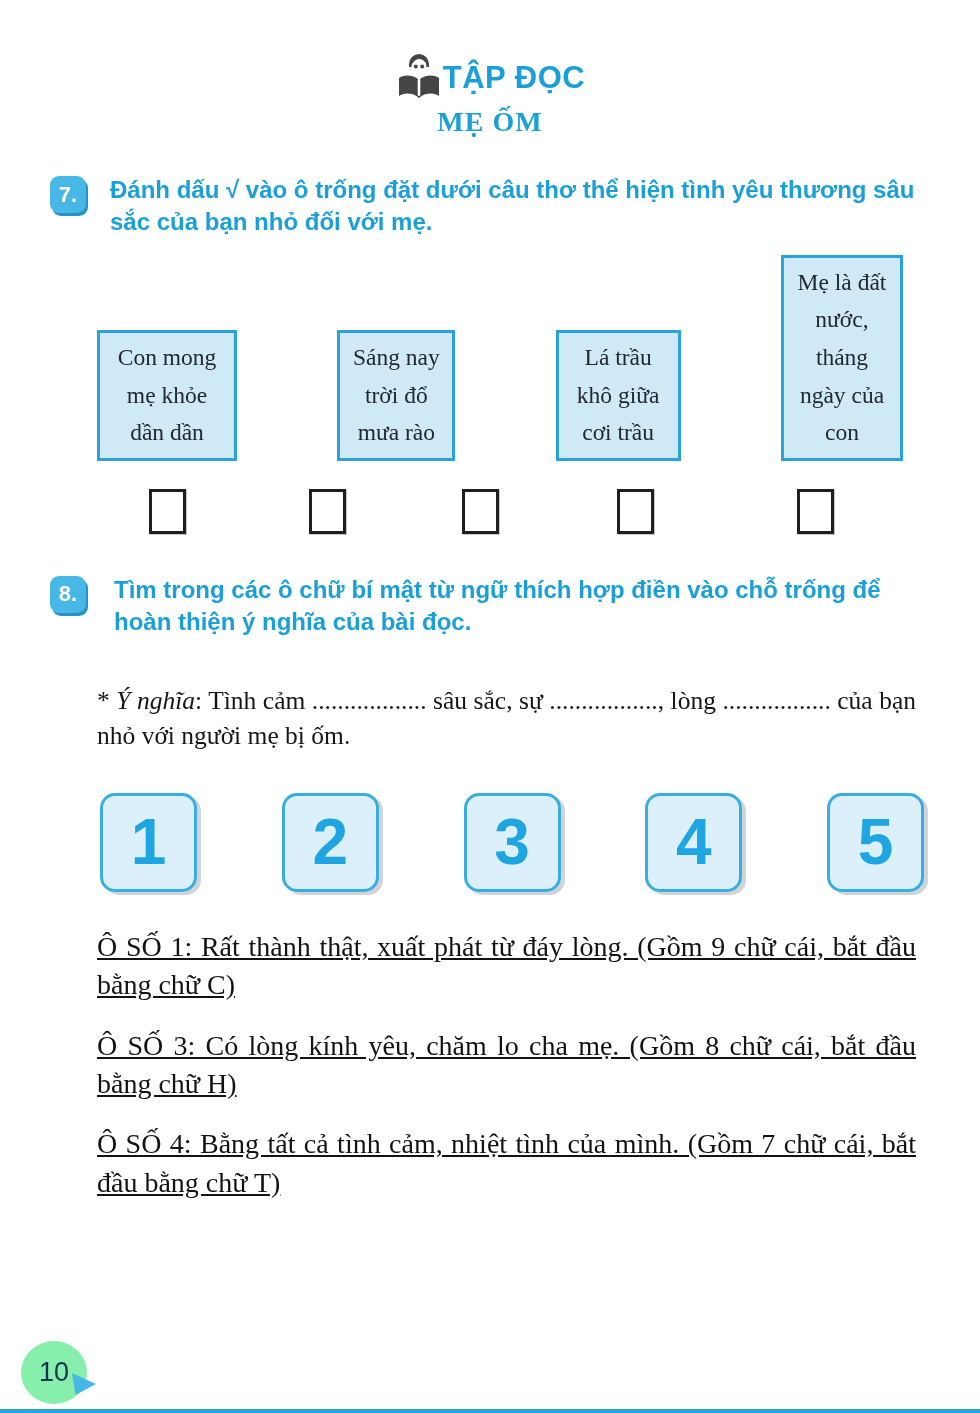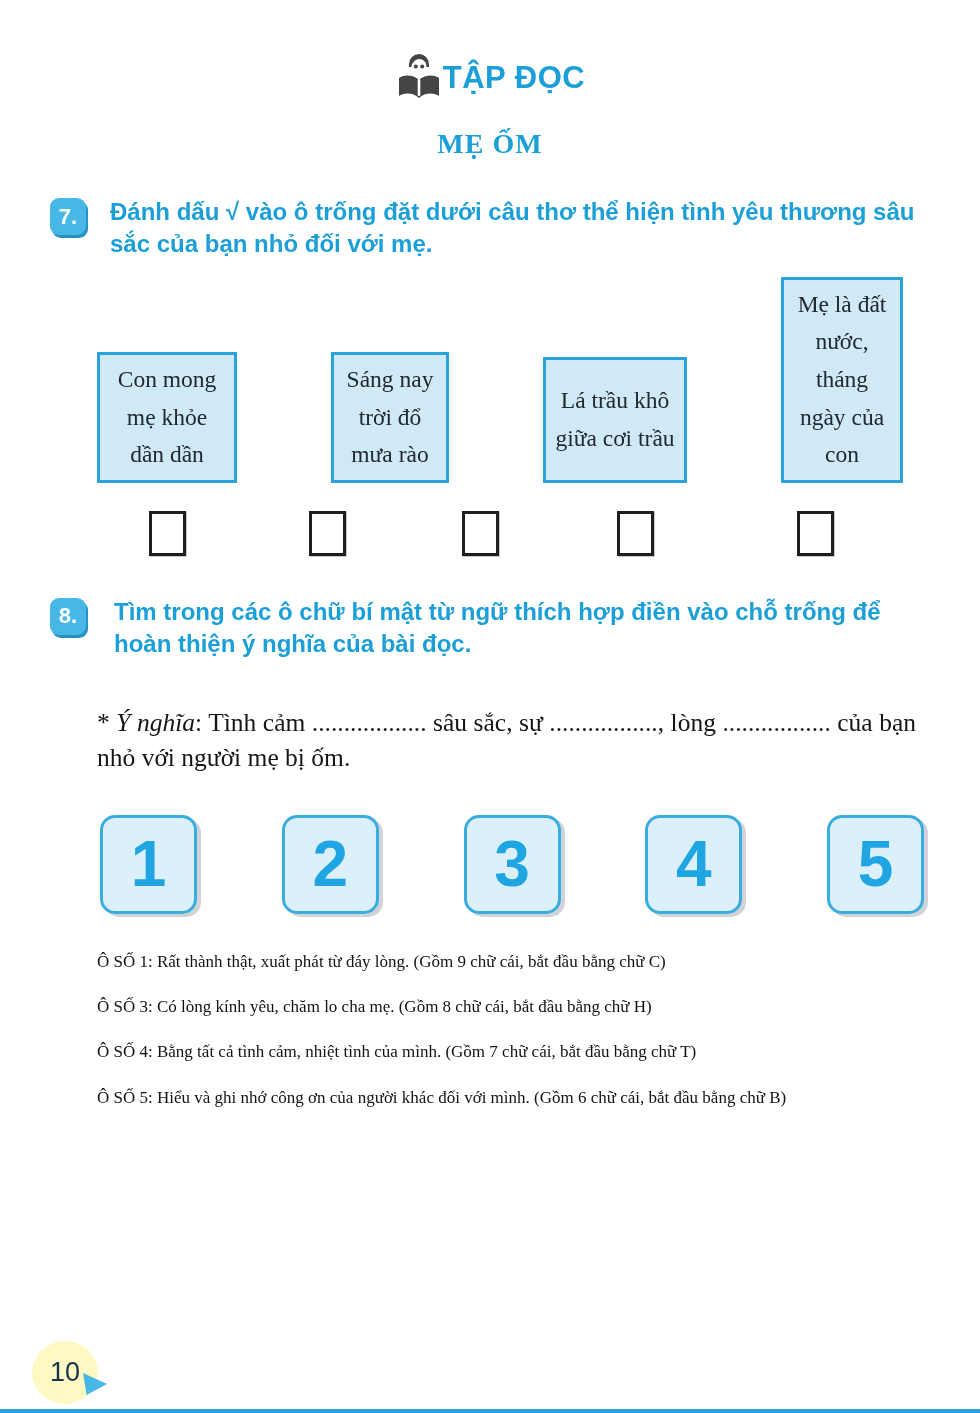--- a/index.html
+++ b/index.html
@@ -16,21 +16,21 @@
   .header-row {
     display: flex; align-items: center; justify-content: center;
     gap: 0; padding-top: 50px;
   }
   .section-title {
     font-family: "Liberation Sans", sans-serif;
     font-weight: bold; font-size: 31px; color: #1b9fd8;
     letter-spacing: 0.5px;
   }
   .lesson-title {
-    text-align: center; margin-top: 22px;
+    text-align: center; 
     font-family: "Liberation Serif", serif;
     font-weight: bold; font-size: 28px; color: #1b9fd8;
     letter-spacing: 1px;
   }
   
   .question {
     display: flex; align-items: flex-start; gap: 16px;
     margin: 0 64px 0 50px;
   }
   .q7 { margin-top: 36px; }
@@ -65,21 +65,21 @@
     border: 3px solid #2aa3dc;
     min-height: 126px;
     padding: 6px 8px;
     display: flex; align-items: center; justify-content: center;
     text-align: center;
     font-size: 23.5px; line-height: 1.6;
     color: #22282f;
   }
   .options-row > .option-box:nth-child(1) { width: 140px; }
   .options-row > .option-box:nth-child(2) { width: 118px; }
-  .options-row > .option-box:nth-child(3) { width: 144px; }
+  .options-row > .option-box:nth-child(3) { width: 125px; }
   .options-row > .option-box:nth-child(4) { width: 122px; }
   .options-row > .option-box:nth-child(5) { width: 147px; }
   
   .checkbox-row {
     margin: 28px 77px 0 97px;
     display: flex; justify-content: space-between;
   }
   .checkbox-cell { display: flex; justify-content: center; }
   .checkbox-row > .checkbox-cell:nth-child(1) { width: 140px; }
   .checkbox-row > .checkbox-cell:nth-child(2) { width: 118px; }
@@ -110,30 +110,31 @@
     border: 3px solid #3aade0;
     border-radius: 15px;
     box-shadow: 4px 3px 0 rgba(150,160,168,0.45);
     display: flex; align-items: center; justify-content: center;
     font-family: "Liberation Sans", sans-serif;
     font-weight: bold; font-size: 64px; color: #1fa5e2;
   }
   
   .clues { margin: 36px 64px 0 97px; }
   .clue {
-    font-size: 17px; line-height: 1.37;
+    font-size: 28px; line-height: 1.37;
     text-align: justify;
     margin-bottom: 22px;
     color: #131313;
+    text-decoration: underline;
   }
   
   .page-bubble {
-    position: absolute; left: 32px; bottom: 9px;
+    position: absolute; left: 21px; bottom: 9px;
     width: 66px; height: 63px;
-    background: #fef9c3;
+    background: #86efac;
     border-radius: 50%;
     display: flex; align-items: center; justify-content: center;
     font-family: "Liberation Sans", sans-serif;
     font-size: 27px; color: #16334d;
   }
   .page-bubble::after {
     content: "";
     position: absolute; right: -9px; bottom: 9px;
     width: 24px; height: 22px;
     background: #47b8e6;
@@ -209,17 +210,16 @@
   <div class="number-card">2</div>
   <div class="number-card">3</div>
   <div class="number-card">4</div>
   <div class="number-card">5</div>
 </div>
 
 <div class="clues">
   <p class="clue">Ô SỐ 1: Rất thành thật, xuất phát từ đáy lòng. (Gồm 9 chữ cái, bắt đầu bằng chữ C)</p>
   <p class="clue">Ô SỐ 3: Có lòng kính yêu, chăm lo cha mẹ. (Gồm 8 chữ cái, bắt đầu bằng chữ H)</p>
   <p class="clue">Ô SỐ 4: Bằng tất cả tình cảm, nhiệt tình của mình. (Gồm 7 chữ cái, bắt đầu bằng chữ T)</p>
-  <p class="clue">Ô SỐ 5: Hiểu và ghi nhớ công ơn của người khác đối với mình. (Gồm 6 chữ cái, bắt đầu bằng chữ B)</p>
 </div>
 
 <div class="page-bubble">10</div>
 <div class="bottom-rule"></div>
 
 </body></html>

